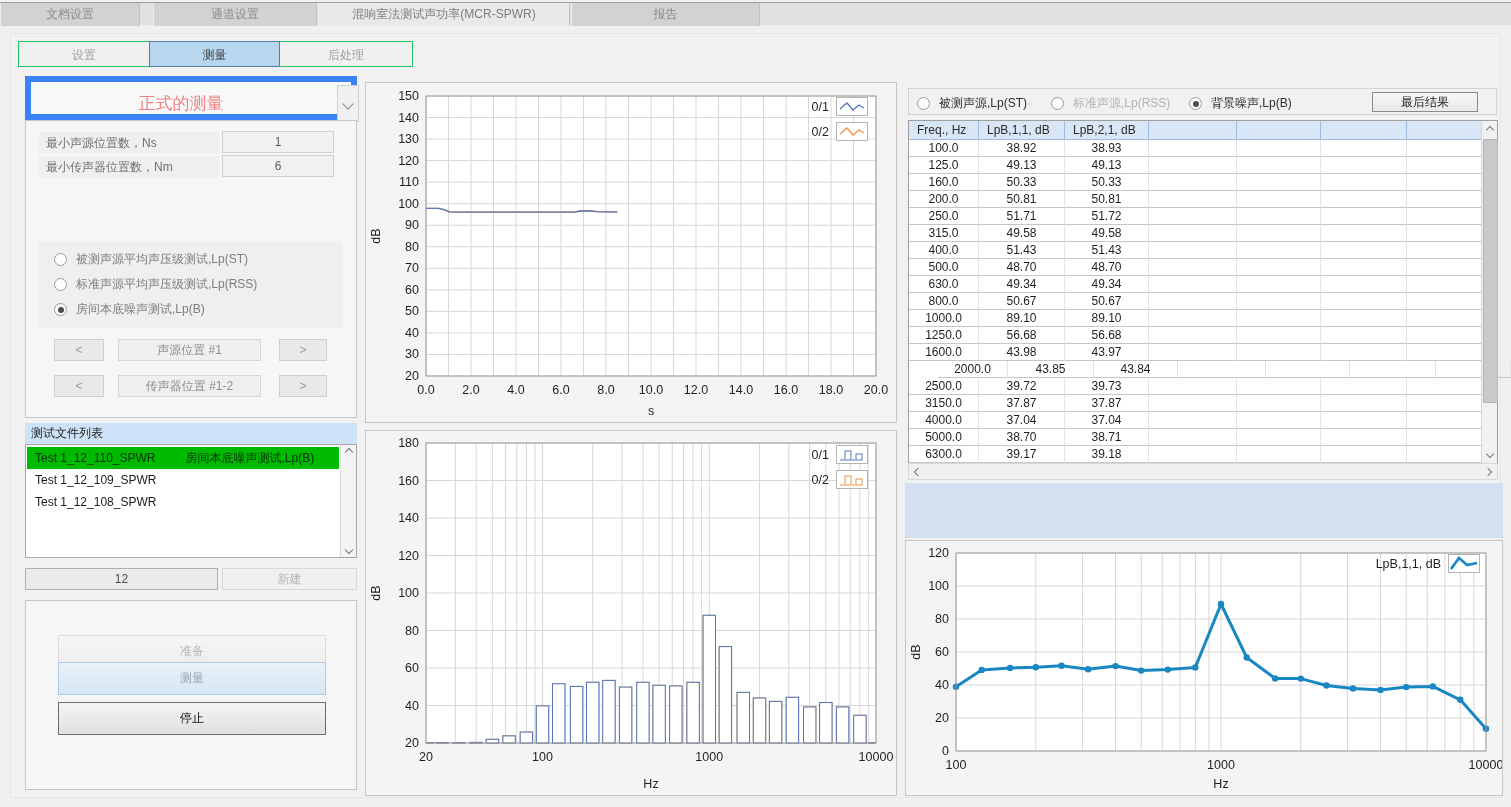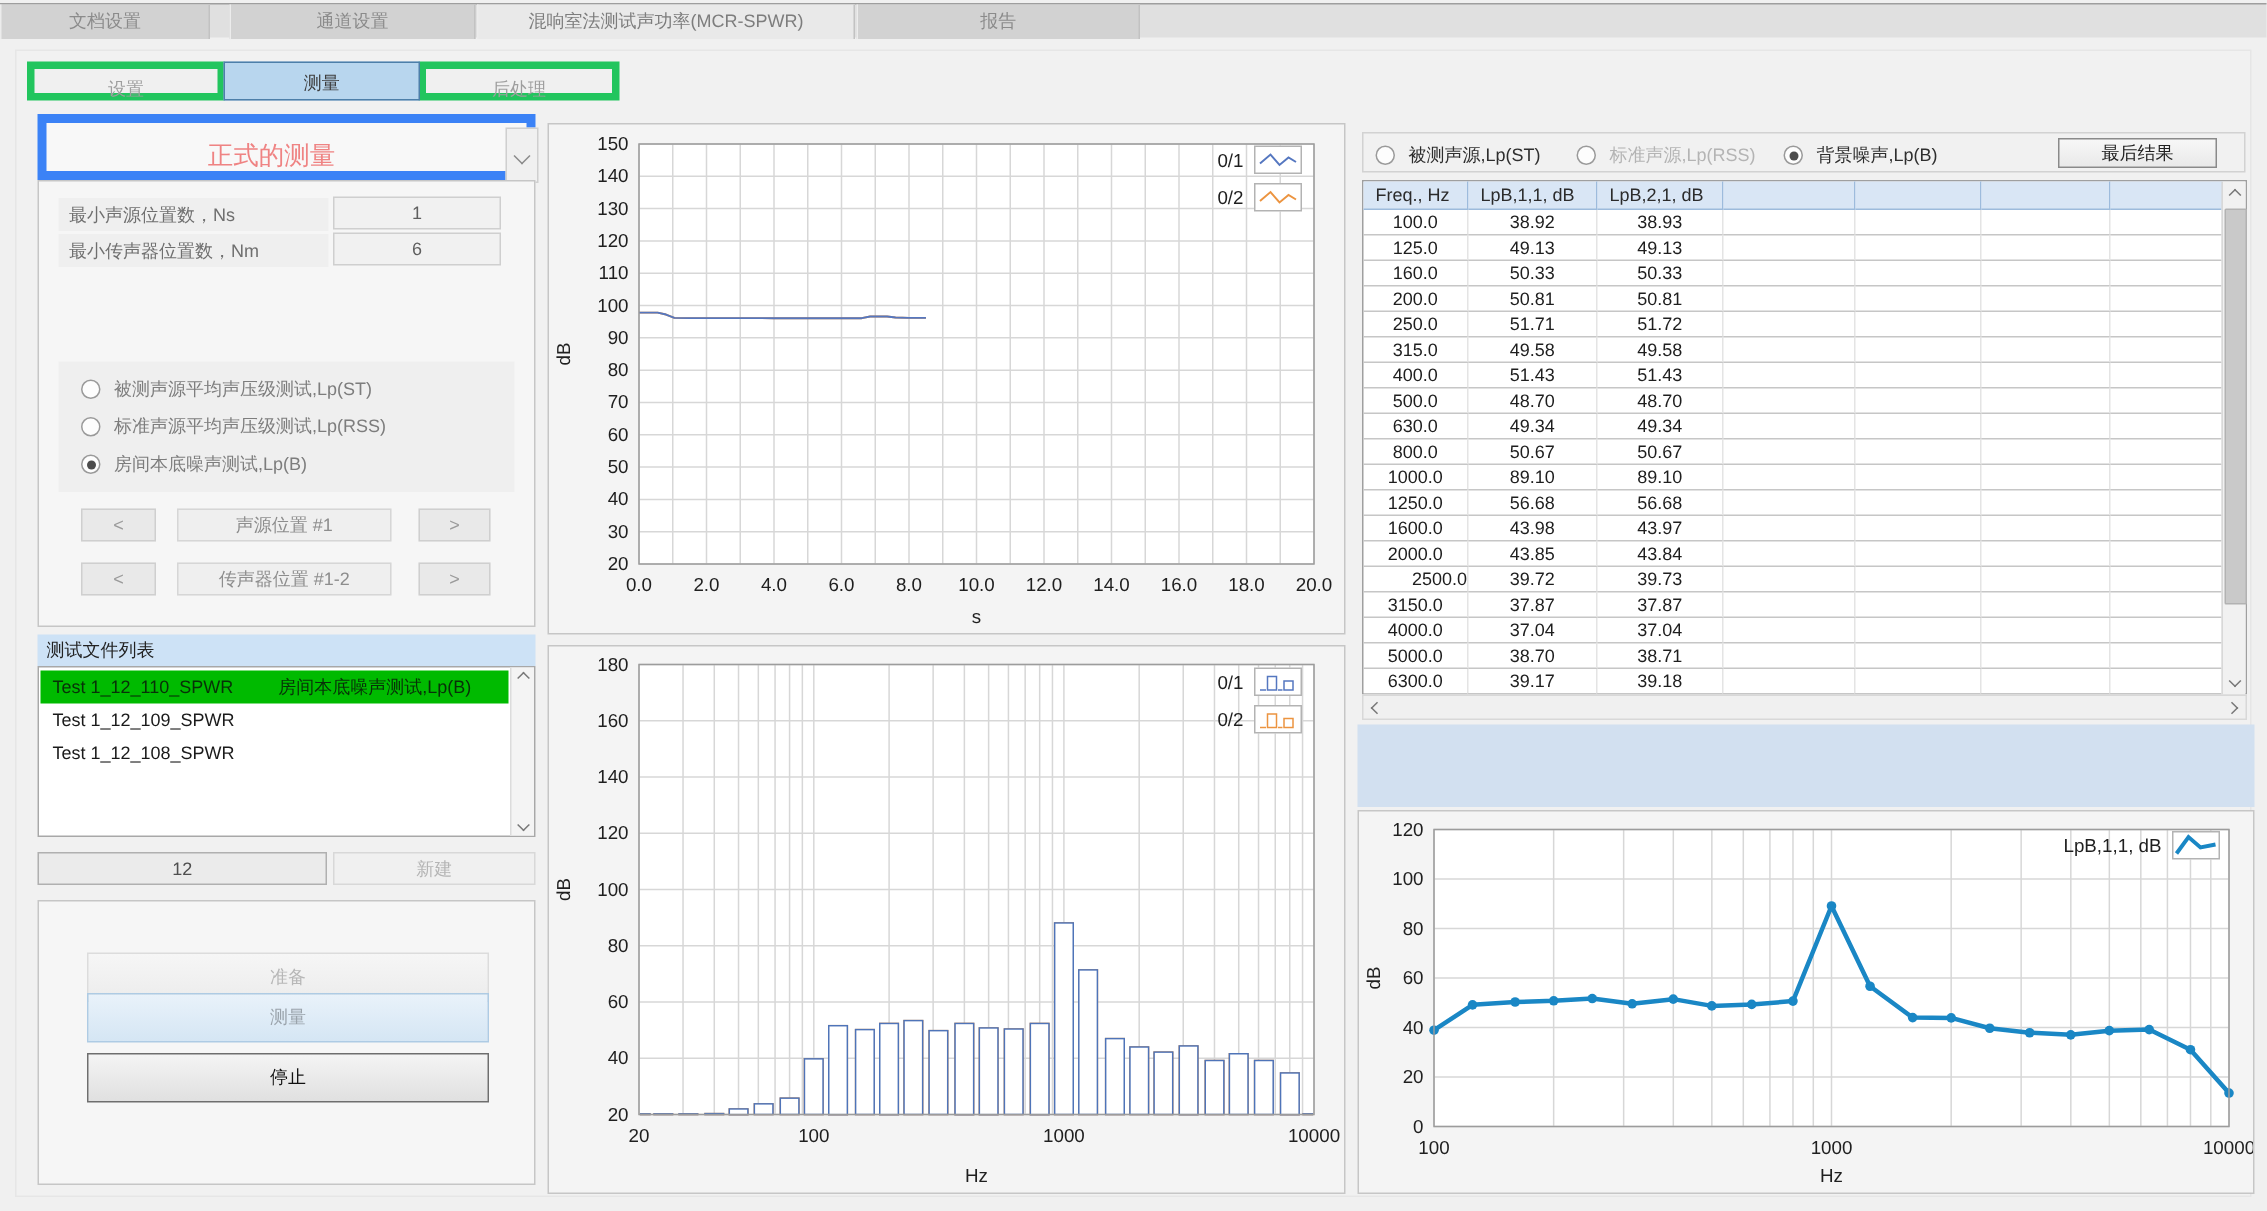--- a/index.html
+++ b/index.html
@@ -15,21 +15,21 @@
   #tabstrip{left:0;top:2px;width:1511px;height:23px;background:#e0e0e0;border-top:1px solid #9e9e9e}
   .tab{position:absolute;top:0;height:23px;line-height:23px;text-align:center;
        background:#d2d2d2;color:#8b8b8b;border-left:1px solid #ececec;border-right:1px solid #c2c2c2;box-sizing:border-box}
   .tab.active{background:#e9e9e9;color:#7d7d7d}
 
   
   #main{left:10px;top:33px;width:1491px;height:765px;background:#f1f1f1;border:1px solid #e6e6e6}
 
   
   .subtab{position:absolute;height:26px;line-height:26px;text-align:center;background:#f0f0f0;
-          border:5px solid #22c55e;color:#9e9e9e;box-sizing:border-box}
+          border:1px solid #22c55e;color:#9e9e9e;box-sizing:border-box}
   .subtab.active{background:#b8d6ee;border:1px solid #4d7fa9;color:#3c3c3c;z-index:2}
 
   
   .panelbox{background:#f4f4f4;border:1px solid #c6c6c6}
   #combo{background:#f8f8f8;border:6px solid #3b82f6}
   #combo-value{color:#ef8383;font-size:17px;text-align:center;line-height:44px}
   .dd-btn{background:#f0f0f0;border:1px solid #cfcfcf;display:flex;align-items:center;justify-content:center}
   .chev{width:7px;height:7px;border-left:1.6px solid #8a8a8a;border-bottom:1.6px solid #8a8a8a;display:inline-block}
   .chev.down{transform:rotate(-45deg)}
   .chev.up{transform:rotate(135deg)}
@@ -514,30 +514,30 @@
       <div class="tr">
         <div class="td" style="width: 70px;">1600.0</div>
         <div class="td" style="width: 86px;">43.98</div>
         <div class="td" style="width: 84px;">43.97</div>
         <div class="td" style="width: 88px;"></div>
         <div class="td" style="width: 84px;"></div>
         <div class="td" style="width: 86px;"></div>
         <div class="td" style="width: 75px;"></div>
       </div>
       <div class="tr">
-        <div class="td" style="width: 70px;">2000.0</div>
+        <div class="td" style="width: 70px; margin-left: 29px;">2000.0</div>
         <div class="td" style="width: 86px;">43.85</div>
         <div class="td" style="width: 84px;">43.84</div>
         <div class="td" style="width: 88px;"></div>
         <div class="td" style="width: 84px;"></div>
         <div class="td" style="width: 86px;"></div>
         <div class="td" style="width: 75px;"></div>
       </div>
       <div class="tr">
-        <div class="td" style="width: 70px; text-align: right;">2500.0</div>
+        <div class="td" style="width: 70px;">2500.0</div>
         <div class="td" style="width: 86px;">39.72</div>
         <div class="td" style="width: 84px;">39.73</div>
         <div class="td" style="width: 88px;"></div>
         <div class="td" style="width: 84px;"></div>
         <div class="td" style="width: 86px;"></div>
         <div class="td" style="width: 75px;"></div>
       </div>
       <div class="tr">
         <div class="td" style="width: 70px;">3150.0</div>
         <div class="td" style="width: 86px;">37.87</div>

